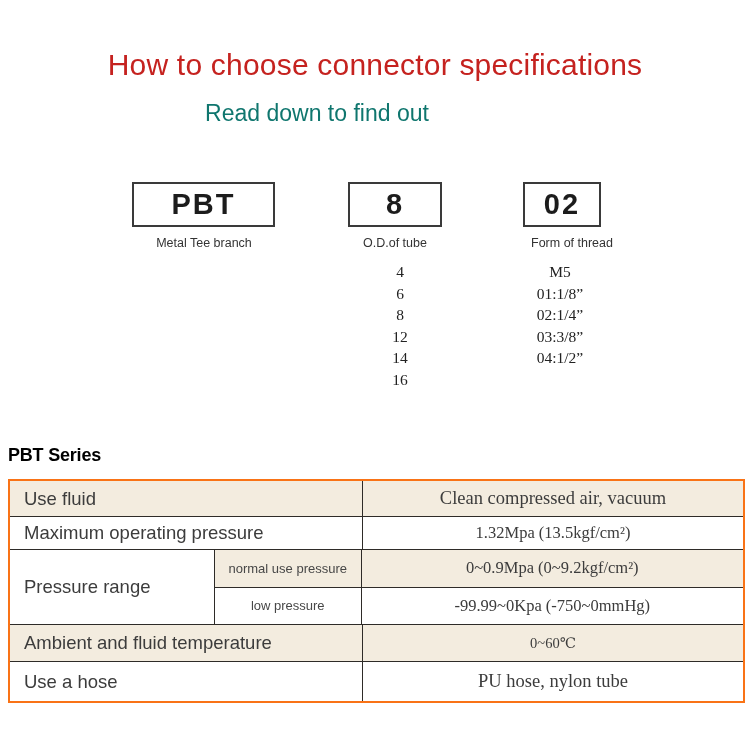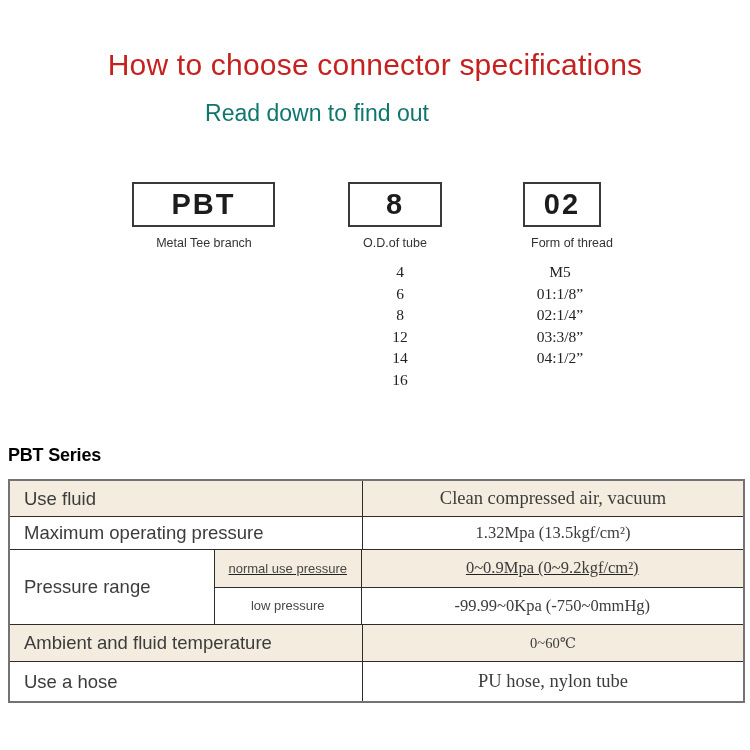--- a/index.html
+++ b/index.html
@@ -38,21 +38,21 @@
     font-size:15.5px; color:#222; line-height:21.5px;
   }
   .tube-list   { left:330px; width:140px; }
   .thread-list { left:480px; width:160px; }
   .series-heading {
     position:absolute; top:445px; left:8px;
     font-size:18px; font-weight:bold; color:#000; letter-spacing:-0.2px;
   }
   .spec-table {
     position:absolute; top:479px; left:8px; width:737px;
-    border:2px solid #737373; background:#fff;
+    border:2px solid #f97316; background:#fff;
   }
   .t-row { display:flex; border-top:1.5px solid #2e2b28; }
   .t-row:first-child { border-top:none; }
   .beige { background:#f3ecdf; }
   .cell-label {
     width:353px; flex:0 0 353px; border-right:1.5px solid #2e2b28;
     display:flex; align-items:center; padding-left:14px;
     font-size:18.5px; color:#3c3c3c;
   }
   .cell-value {
@@ -70,21 +70,21 @@
   .val-temp { font-family:"Liberation Serif","DejaVu Serif",serif; font-size:14.5px; }
   
   .row-pressure { height:75px; }
   .pr-label {
     width:205px; flex:0 0 205px; border-right:1.5px solid #2e2b28;
     display:flex; align-items:center; padding-left:14px;
     font-size:18.5px; color:#3c3c3c;
   }
   .pr-right { flex:1; display:flex; flex-direction:column; }
   .pr-subrow { display:flex; flex:1; }
-  .pr-subrow-top { border-bottom:1.5px solid #2e2b28;text-decoration:underline; }
+  .pr-subrow-top { border-bottom:1.5px solid #2e2b28; }
   .pr-sublabel {
     width:146.5px; flex:0 0 146.5px; border-right:1.5px solid #2e2b28;
     display:flex; align-items:center; justify-content:center;
     font-size:13px; color:#474747;
   }
 </style>
 </head>
 <body>
 
 <div class="page">

